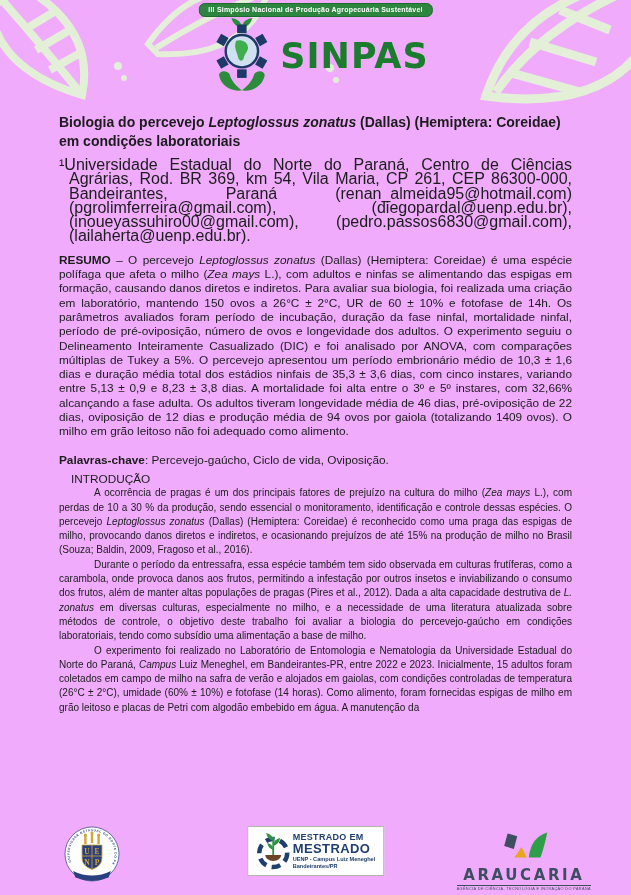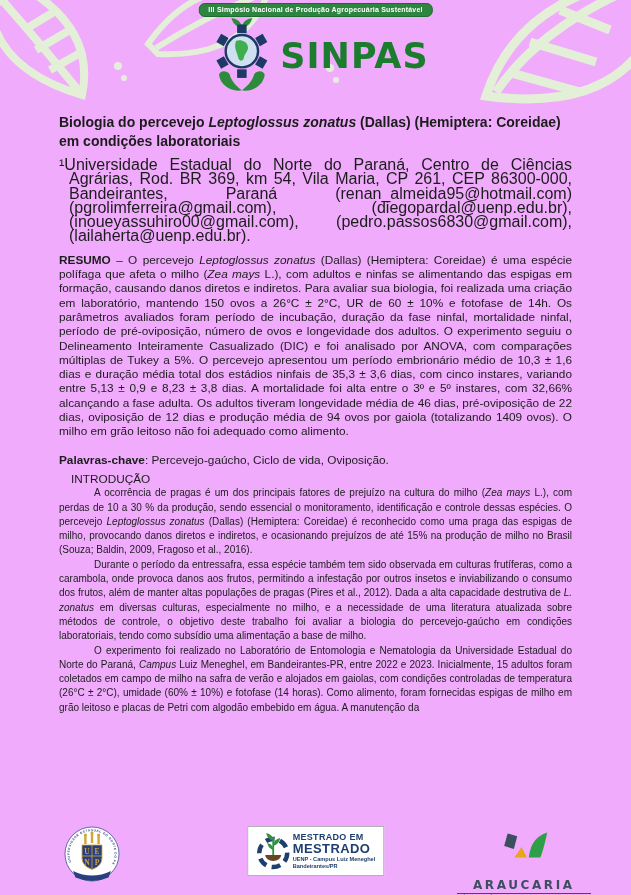--- a/index.html
+++ b/index.html
@@ -47,21 +47,21 @@
 
   .mestrado-box {
     display:flex; align-items:center; 
     border:1px solid #b3b3b3; background:#fff; padding:3px 8px 3px 5px;
   }
   .mestrado-text { display:flex; flex-direction:column; line-height:1.05; color:#1f3f6e; text-align:left; }
   .mestrado-l1 { font-size:9px;  font-weight:bold; letter-spacing:.3px; }
   .mestrado-l2 { font-size:13px; font-weight:bold; letter-spacing:.4px; }
   .mestrado-l3, .mestrado-l4 { font-size:5.6px; font-weight:bold; margin-top:1px; }
 
-  .araucaria-name    { font-size:12px; font-weight:bold; color:#3d4e60; letter-spacing:2.6px; margin-top:13px; font-family:"DejaVu Sans", sans-serif;text-align:center;}
+  .araucaria-name    { font-size:15px; font-weight:bold; color:#3d4e60; letter-spacing:2.6px; margin-top:1px; font-family:"DejaVu Sans", sans-serif;text-align:center;}
   .araucaria-tagline { font-size:3.8px; color:#3d4e60; letter-spacing:.4px; margin-top:1px; border-top:1px solid #3d4e60; padding-top:1px; }
 </style>
 </head>
 <body>
 
 <div class="page">
 
   <div class="header">
     <svg class="watermark" width="631" height="106" viewBox="0 0 631 106">
       <g fill="none" stroke="#e4efd8" stroke-width="8">

